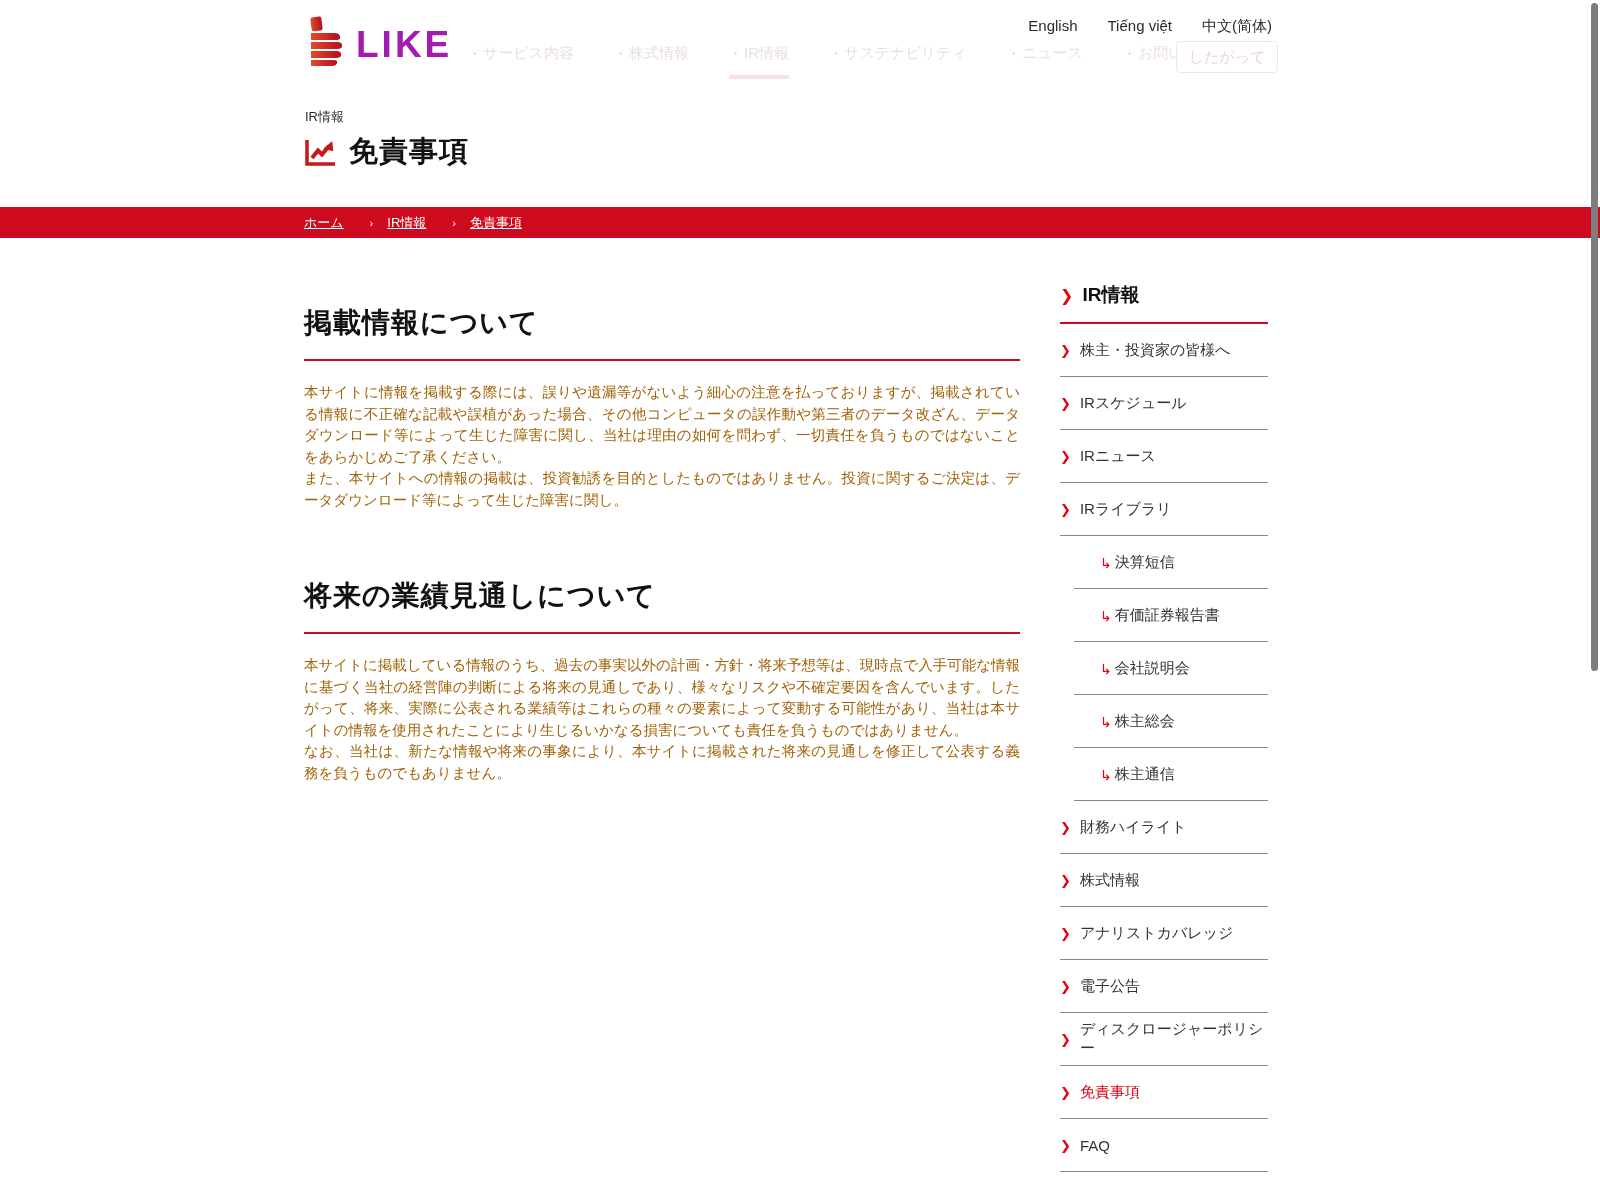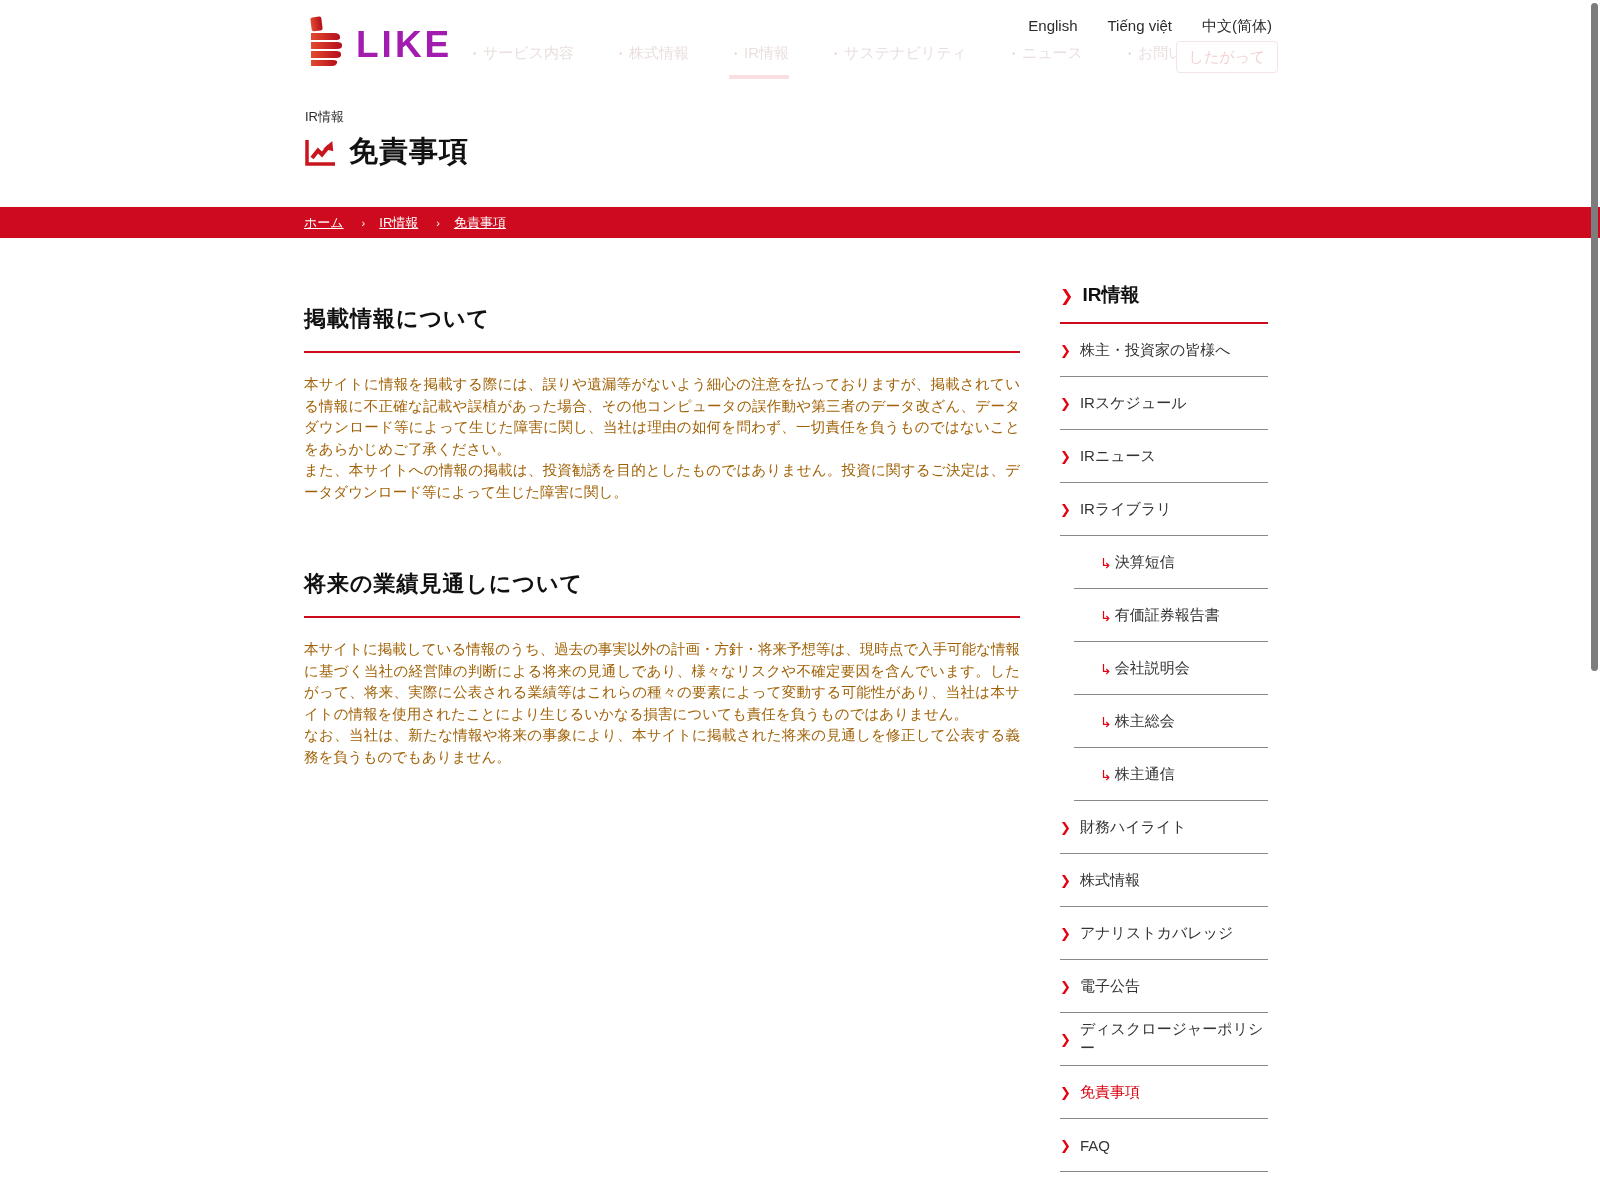--- a/index.html
+++ b/index.html
@@ -31,29 +31,29 @@
   
   .crumb-label { position:absolute; left:305px; top:108px; font-size:13px; color:#2b2b2b; }
   .title-row { position:absolute; left:304px; top:132px; display:flex; align-items:center; gap:13px; }
   .title-icon { width:32px; height:30px; }
   .page-title { font-size:29px; font-weight:700; color:#111; letter-spacing:1px; }
 
   
   .breadcrumb-bar { position:absolute; left:0; top:207px; width:1600px; height:31px;
                     background:#ce0b1e; display:flex; align-items:center; }
   .breadcrumb { margin-left:304px; display:flex; align-items:center; gap:14px; }
-  .bc-item { display:flex; align-items:center; gap:18px; }
+  .bc-item { display:flex; align-items:center; gap:26px; }
   .bc-link { color:#ffffff; font-size:13px; text-decoration:underline; cursor:pointer; }
   .bc-sep { color:#ffffff; font-size:11px; }
   .bc-item:last-child .bc-sep { display:none; }
 
   
   .main-col { position:absolute; left:304px; top:238px; width:716px; }
   .content-section { margin-top:66px; }
-  .content-section h2 { font-size:22px; font-weight:700; color:#111; letter-spacing:1px; }
+  .content-section h2 { font-size:28px; font-weight:700; color:#111; letter-spacing:1px; }
   .red-rule { height:2px; background:#ce0b1e; margin-top:17px; }
   .body-text { margin-top:21px; font-size:14.5px; line-height:21.5px; color:#a16207; text-align:justify; }
 
   
   .sidebar { position:absolute; left:1060px; top:238px; width:208px; }
   .sb-title { display:flex; align-items:center; gap:9px; padding-top:44px; padding-bottom:14px;
               border-bottom:2px solid #ce0b1e; }
   .sb-title-chevron { color:#e60012; font-size:16px; font-weight:700; }
   .sb-title-text { font-size:19px; font-weight:700; color:#111; }
   .sb-list { list-style:none; }

